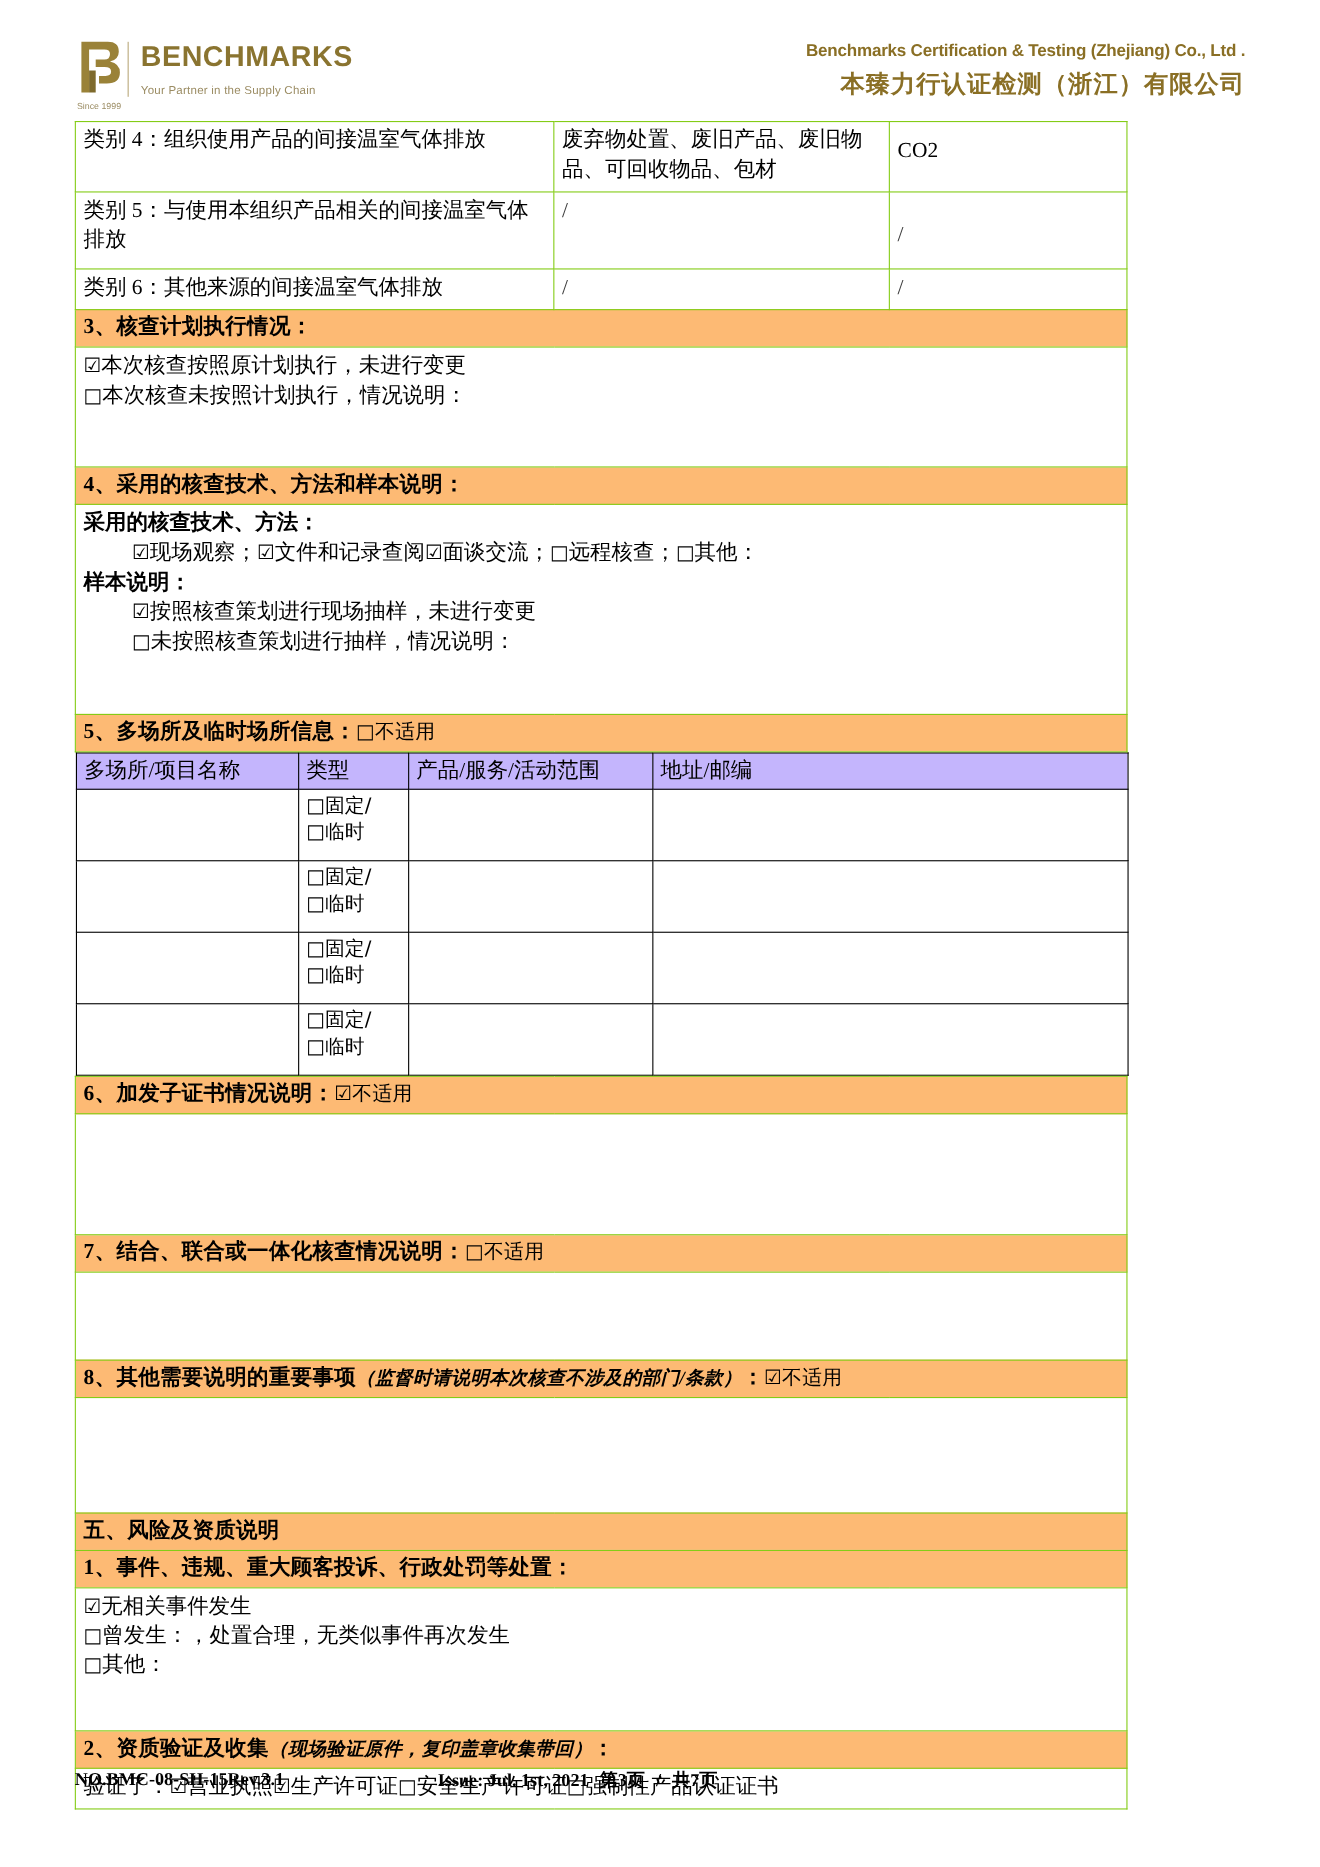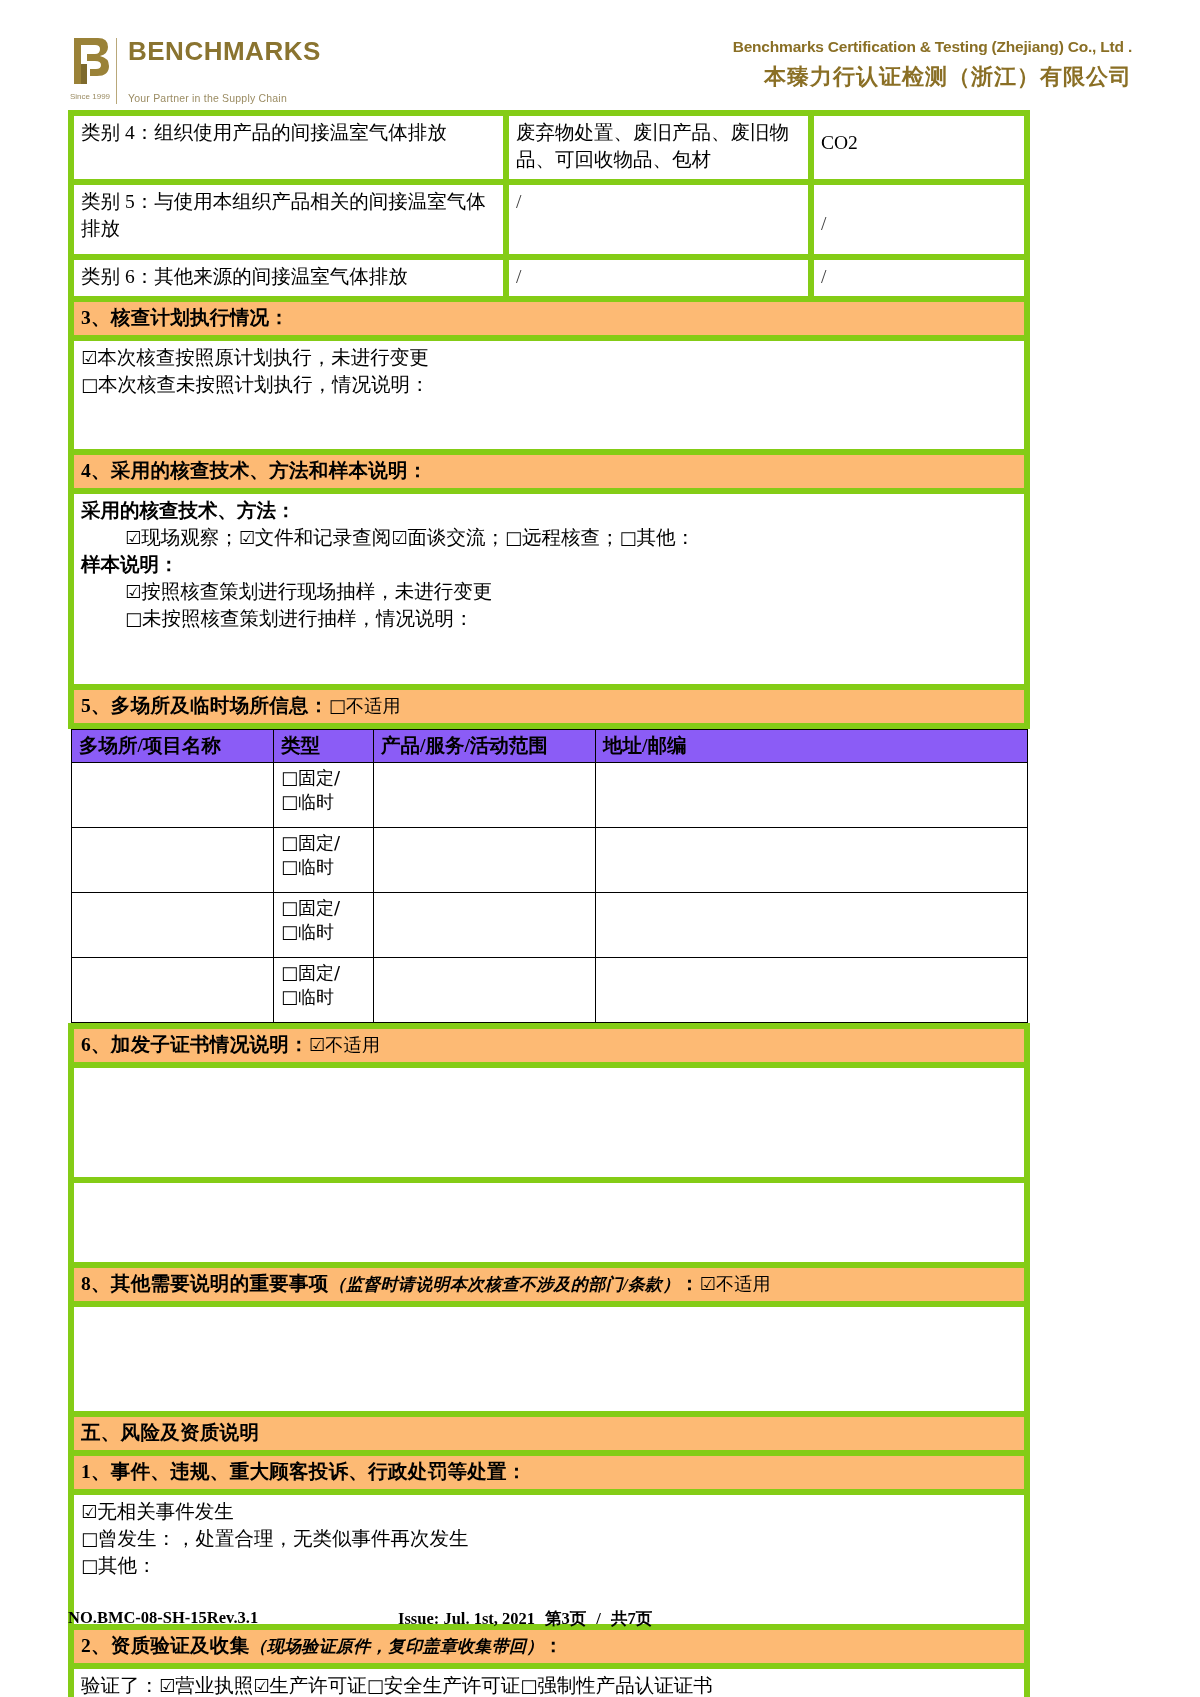--- a/index.html
+++ b/index.html
@@ -55,21 +55,21 @@
     font-weight: bold;
     font-size: 26px;
     letter-spacing: 0.5px;
     color: #8a7430;
     line-height: 1;
   }
   .brand-tagline {
     font-family: "Liberation Sans", sans-serif;
     font-size: 10.5px;
     color: #9b8c63;
-    margin-top: 28px;
+    margin-top: 12px;
     letter-spacing: 0.2px;
   }
   .logo-since {
     position: absolute;
     left: 2px;
     top: 58px;
     font-family: "Liberation Sans", sans-serif;
     font-size: 8px;
     color: #9b8c63;
     white-space: nowrap;
@@ -99,21 +99,21 @@
   
   table.doc {
     position: absolute;
     left: 68px;
     top: 110px;
     width: 956px;
     border-collapse: collapse;
     table-layout: fixed;
   }
   table.doc td {
-    border: 6px solid #84cc16;
+    border: 1px solid #84cc16;
     vertical-align: top;
     padding: 4px 7px 5px 7px;
     font-size: 19.5px;
     line-height: 1.38;
   }
   .blue {
     background: #fdba74;
     font-family: "Liberation Serif", serif;
     font-weight: bold;
     font-size: 18px;
@@ -149,22 +149,22 @@
     table-layout: fixed;
   }
   table.sites td {
     border: 1px solid #000;
     font-size: 19.5px;
     padding: 3px 7px;
     vertical-align: top;
     line-height: 1.35;
   }
   table.sites td.hdr {
-    background: #8b5cf6;
-    font-weight: bold;
+    background: #c4b5fd;
+    font-weight: normal;
   }
   .site-empty { height: 58px; }
 
   
   .footer {
     position: absolute;
     left: 68px;
     top: 1608px;
     width: 956px;
     font-family: "Liberation Serif", serif;
@@ -320,20 +320,23 @@
       </tr>
 
       <tr>
         <td class="blue" colspan="3"><span>6、加发子证书情况说明：</span><span class="cbx">☑</span><span class="cbx">不适用</span></td>
       </tr>
       <tr>
         <td colspan="3" style="height:100px;"></td>
       </tr>
 
       <tr>
+        <td class="blue" colspan="3"><span>7、结合、联合或一体化核查情况说明：</span><span class="cbx">□</span><span class="cbx">不适用</span></td>
+      </tr>
+      <tr>
         <td colspan="3" style="height:70px;"></td>
       </tr>
 
       <tr>
         <td class="blue" colspan="3"><span>8、其他需要说明的重要事项</span><span class="note">（监督时请说明本次核查不涉及的部门/条款）</span><span>：</span><span class="cbx">☑</span><span class="cbx">不适用</span></td>
       </tr>
       <tr>
         <td colspan="3" style="height:95px;"></td>
       </tr>
 

